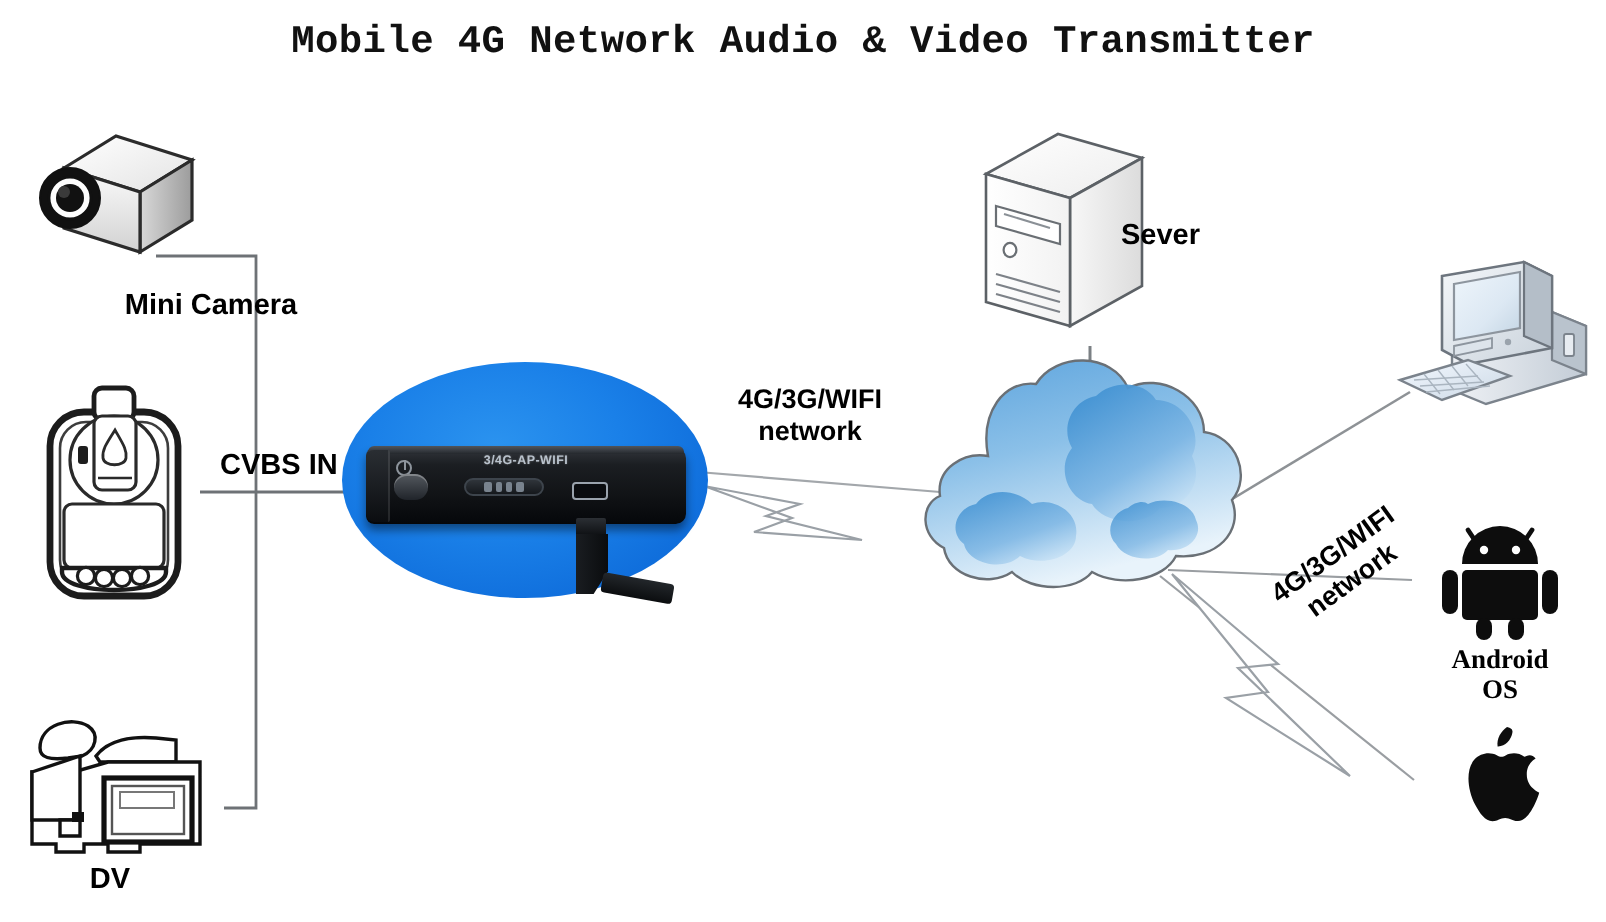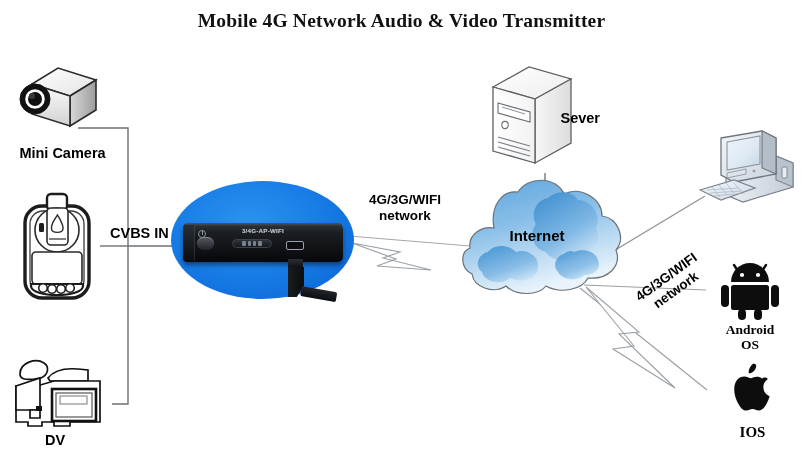--- a/index.html
+++ b/index.html
@@ -5,21 +5,21 @@
   html,body{margin:0;padding:0;background:#ffffff;}
   body{width:803px;height:461px;position:relative;overflow:hidden;
        font-family:"Liberation Sans",sans-serif;color:#000;}
   #stage{position:absolute;inset:0;width:803px;height:461px;}
   .abs{position:absolute;}
   svg{display:block;overflow:visible;}
 
   
   #title{
     position:absolute;left:0;top:10px;width:803px;text-align:center;
-    font-family:Liberation Serif, serif;font-weight:bold;font-size:19.5px;
+    font-family:Liberation Mono, monospace;font-weight:bold;font-size:19.5px;
     letter-spacing:.2px;color:#111;
   }
 
   
   .cap{
     position:absolute;text-align:center;font-weight:bold;
     font-family:"Liberation Sans",sans-serif;color:#000;
     line-height:1.12;white-space:pre-line;
   }
   .cap.s15{font-size:14.5px;}
@@ -152,21 +152,21 @@
 
     <path d="M52 30 L78 14 L78 44 L52 60 Z" fill="url(#boxSide)" stroke="#2b2b2b" stroke-width="1.6"></path>
 
     <path d="M14 18 L52 30 L52 60 L14 48 Z" fill="url(#boxFace)" stroke="#2b2b2b" stroke-width="1.6"></path>
 
     <ellipse cx="17" cy="33" rx="15" ry="15" fill="#111" stroke="#111" stroke-width="1"></ellipse>
     <ellipse cx="17" cy="33" rx="10.5" ry="10.5" fill="#fdfdfd" stroke="#111" stroke-width="1.4"></ellipse>
     <ellipse cx="17" cy="33" rx="7" ry="7" fill="#111"></ellipse>
     <ellipse cx="14" cy="30" rx="3" ry="3" fill="#3a3a3a"></ellipse>
   </svg>
-  <div class="cap s15" style="left:0px;top:145px;width:125px;">Mini Camera</div>
+  <div class="cap s15" style="left:0px;top:145px;width:125px;padding-left:43px;">Mini Camera</div>
 
   <svg class="abs" style="left:18px;top:192px;" width="80" height="118">
 
     <rect x="7" y="14" width="64" height="92" rx="17" ry="17" fill="#ffffff" stroke="#1c1c1c" stroke-width="3.4"></rect>
     <rect x="12" y="19" width="54" height="82" rx="13" ry="13" fill="#ffffff" stroke="#3d3d3d" stroke-width="1.3"></rect>
 
     <rect x="29" y="2" width="20" height="16" rx="4" ry="4" fill="#ffffff" stroke="#1c1c1c" stroke-width="2.4"></rect>
 
     <circle cx="39" cy="38" r="22" fill="#ffffff" stroke="#2a2a2a" stroke-width="1.6"></circle>
 
@@ -293,21 +293,20 @@
     <path d="M96 30 C84 32, 78 46, 84 56 C76 66, 82 82, 94 84
              C100 94, 120 96, 128 86 C142 86, 150 72, 144 60
              C150 48, 140 32, 126 32 C120 22, 104 22, 96 30 Z" fill="url(#cloudG2)" opacity="0.92"></path>
     <path d="M36 84 C26 86, 22 98, 30 104 C32 114, 50 118, 58 110
              C70 116, 86 110, 86 100 C88 88, 74 80, 64 84
              C56 76, 42 76, 36 84 Z" fill="url(#cloudG2)" opacity="0.85"></path>
     <path d="M112 86 C104 88, 100 98, 106 104 C110 112, 126 114, 132 107
              C142 108, 150 100, 146 92 C144 83, 130 80, 122 84
              C120 82, 115 83, 112 86 Z" fill="url(#cloudG2)" opacity="0.8"></path>
   </svg>
-  <div class="cap s15" style="left:477px;top:228px;width:120px;font-size:15px;">Internet</div>
 
   <div class="netlbl" id="net-label-2" style="left:616px;top:268px;width:110px;">4G/3G/WIFI
 network</div>
 
   <svg class="abs" style="left:698px;top:130px;" width="100" height="82">
     <defs>
       <linearGradient id="mg" x1="0" y1="0" x2="1" y2="1">
         <stop offset="0%" stop-color="#f4f7fa"></stop>
           <stop offset="100%" stop-color="#c9d2db"></stop>
       </linearGradient>
@@ -381,15 +380,14 @@
                C12.8 44.6, 15.6 48.6, 19.2 48.6
                C22.0 48.6, 23.0 47.0, 25.6 47.0
                C28.2 47.0, 29.1 48.6, 32.0 48.5
                C35.6 48.4, 38.2 44.4, 40.3 40.2
                C42.0 36.8, 42.6 34.4, 42.6 34.2
                C42.5 34.1, 36.4 31.8, 36.4 25.2
                C36.3 19.8, 40.5 17.4, 40.8 17.2
                C38.8 14.4, 36.0 16.0, 35.2 16.4 Z"></path>
     </g>
   </svg>
-  <div class="cap serif" style="left:705px;top:424px;width:95px;">IOS</div>
 
 </div>
 
 </body></html>

